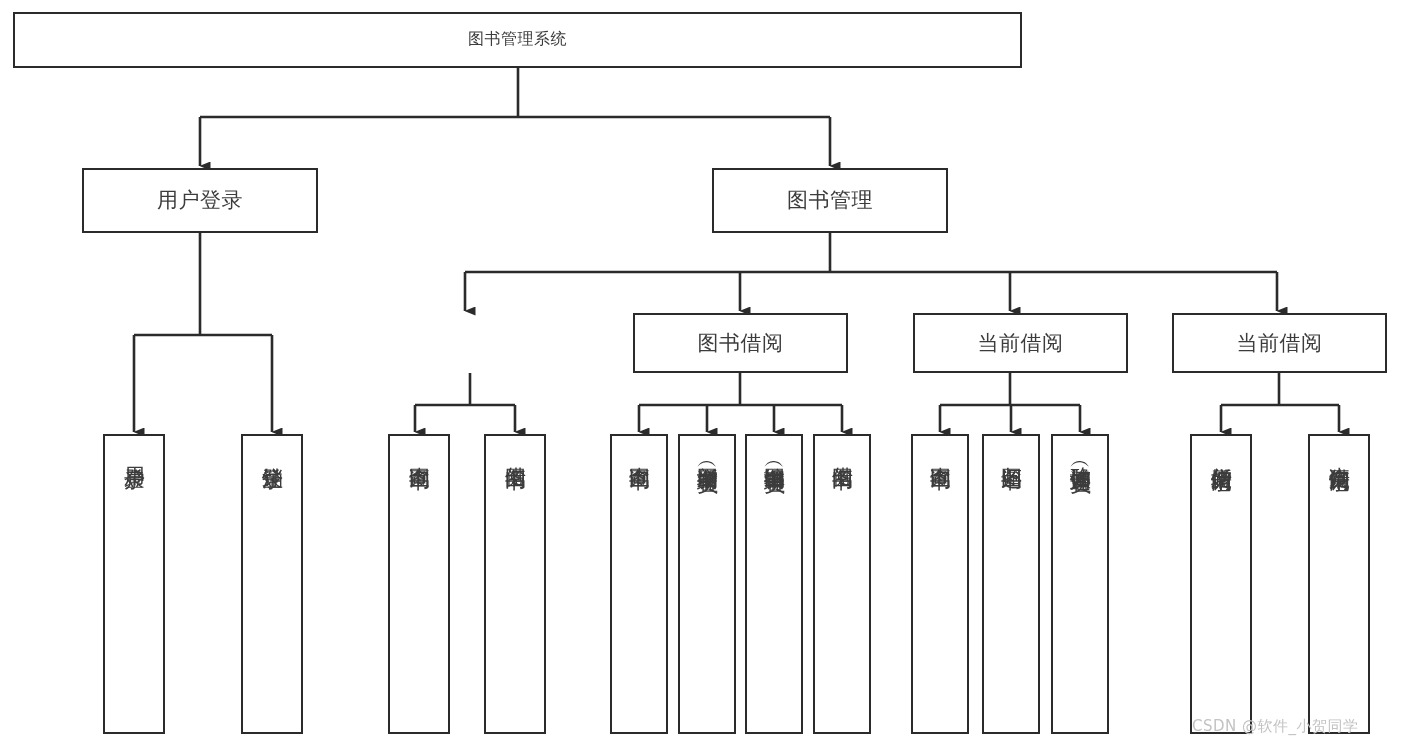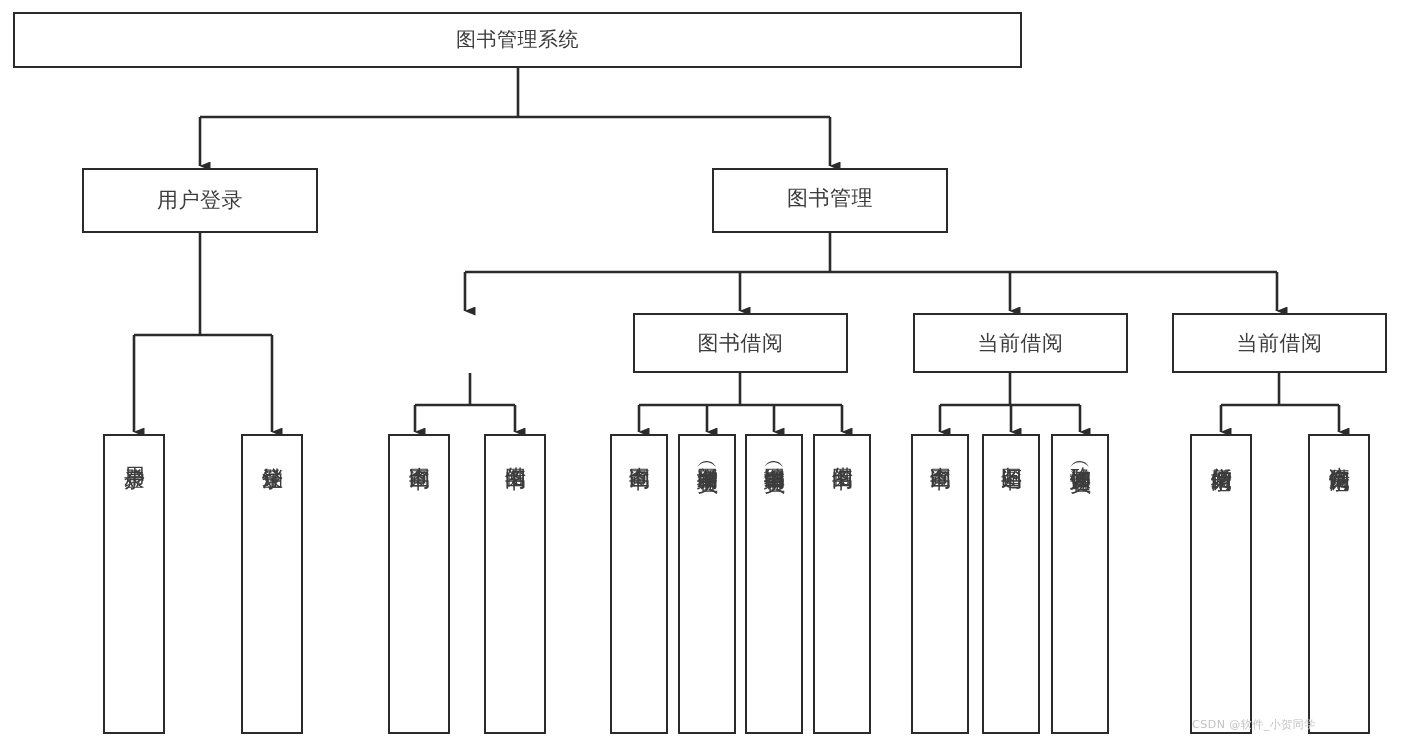--- a/index.html
+++ b/index.html
@@ -46,25 +46,25 @@
     font-size: 21px;
     line-height: 1.28;
     letter-spacing: 1px;
     white-space: normal;
   }
   .node.vertical {
     align-items: flex-start;
     justify-content: center;
     padding-top: 14px;
   }
-  .node.root .label { font-size: 20px; }
+  .node.root .label { font-size: 16px; font-family: Liberation Mono, monospace; }
   .watermark {
     position: absolute;
     color: #c3c3c3;
-    font-size: 11px;
+    font-size: 15px;
     white-space: nowrap;
     letter-spacing: 0.5px;
     text-align: right;
   }
 </style>
 </head>
 <body>
 
 <div id="canvas">
 
@@ -119,21 +119,21 @@
     </g>
   </svg>
 
   <div class="node root" style="left: 13px; top: 12px; width: 1009px; height: 56px;">
     <span class="label">图书管理系统</span>
   </div>
 
   <div class="node" style="left: 82px; top: 168px; width: 236px; height: 65px;">
     <span class="label">用户登录</span>
   </div>
-  <div class="node" style="left: 712px; top: 168px; width: 236px; height: 65px; font-family: Liberation Mono, monospace;">
+  <div class="node" style="left: 712px; top: 168px; width: 236px; height: 65px;">
     <span class="label">图书管理</span>
   </div>
 
   <div class="node" style="left: 633px; top: 313px; width: 215px; height: 60px;">
     <span class="label">图书借阅</span>
   </div>
   <div class="node" style="left: 903px; top: 313px; width: 215px; height: 60px; margin-left: 10px;">
     <span class="label">当前借阅</span>
   </div>
   <div class="node" style="left: 1172px; top: 313px; width: 215px; height: 60px;">

